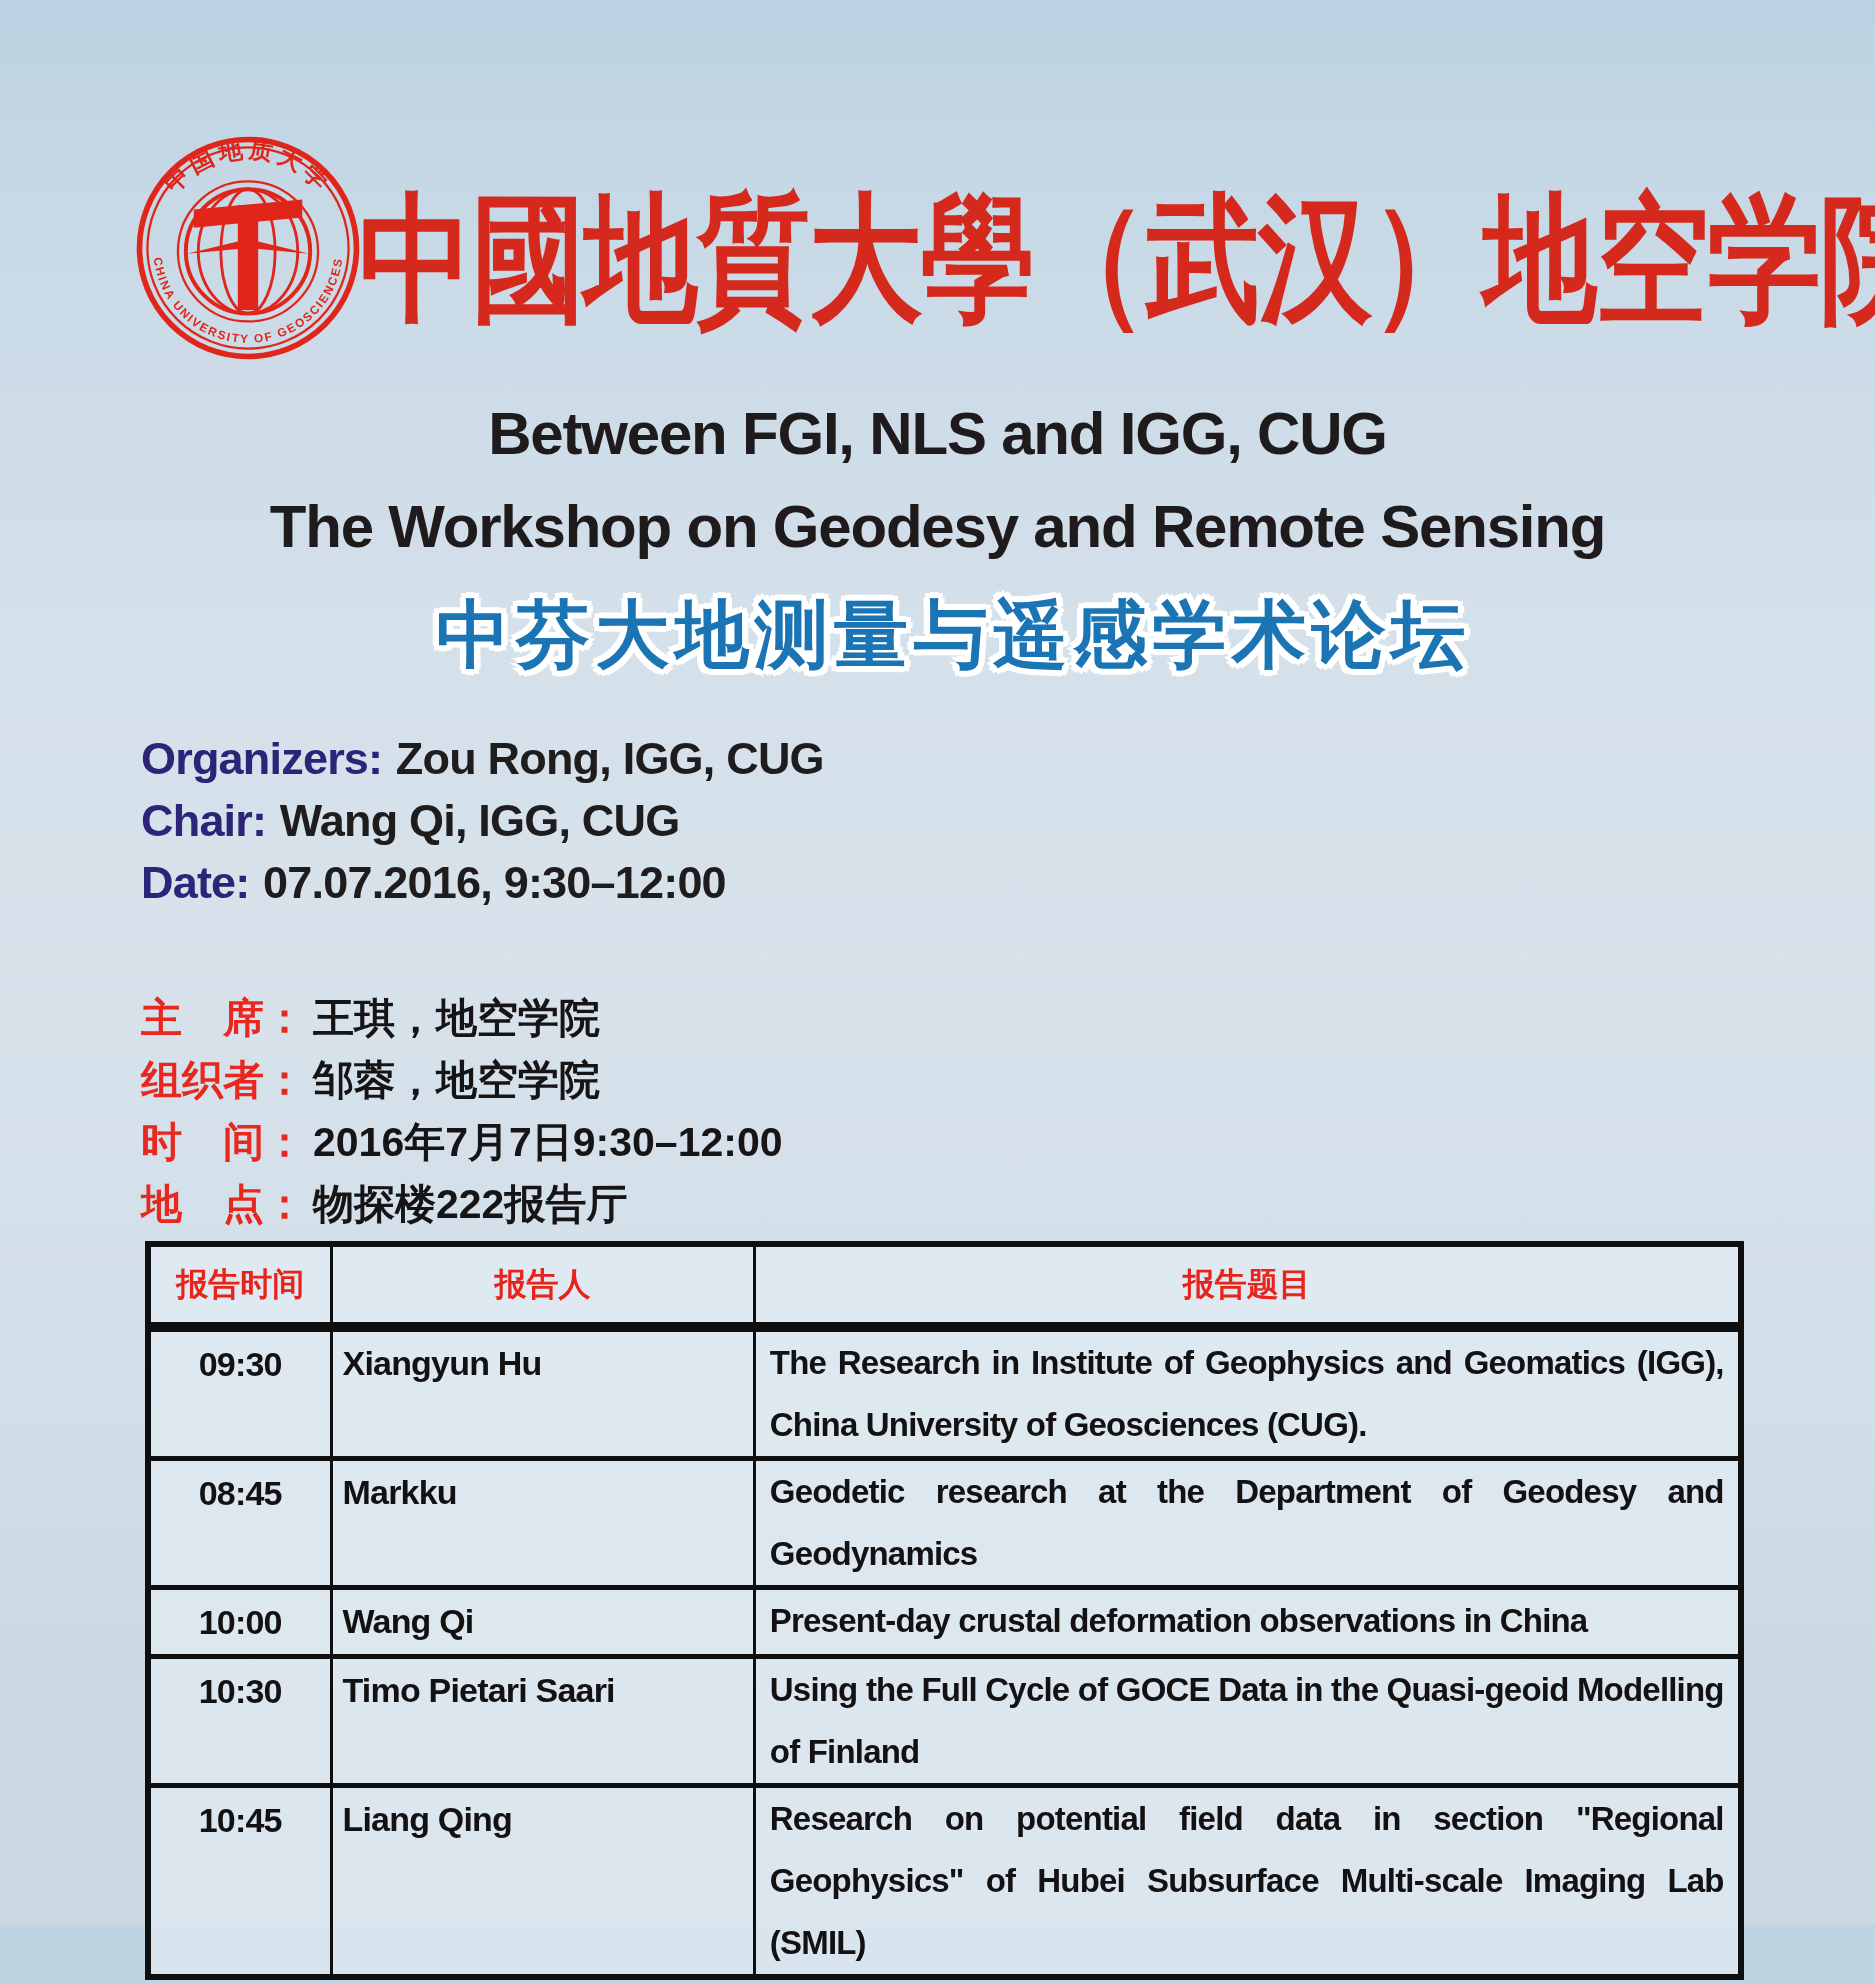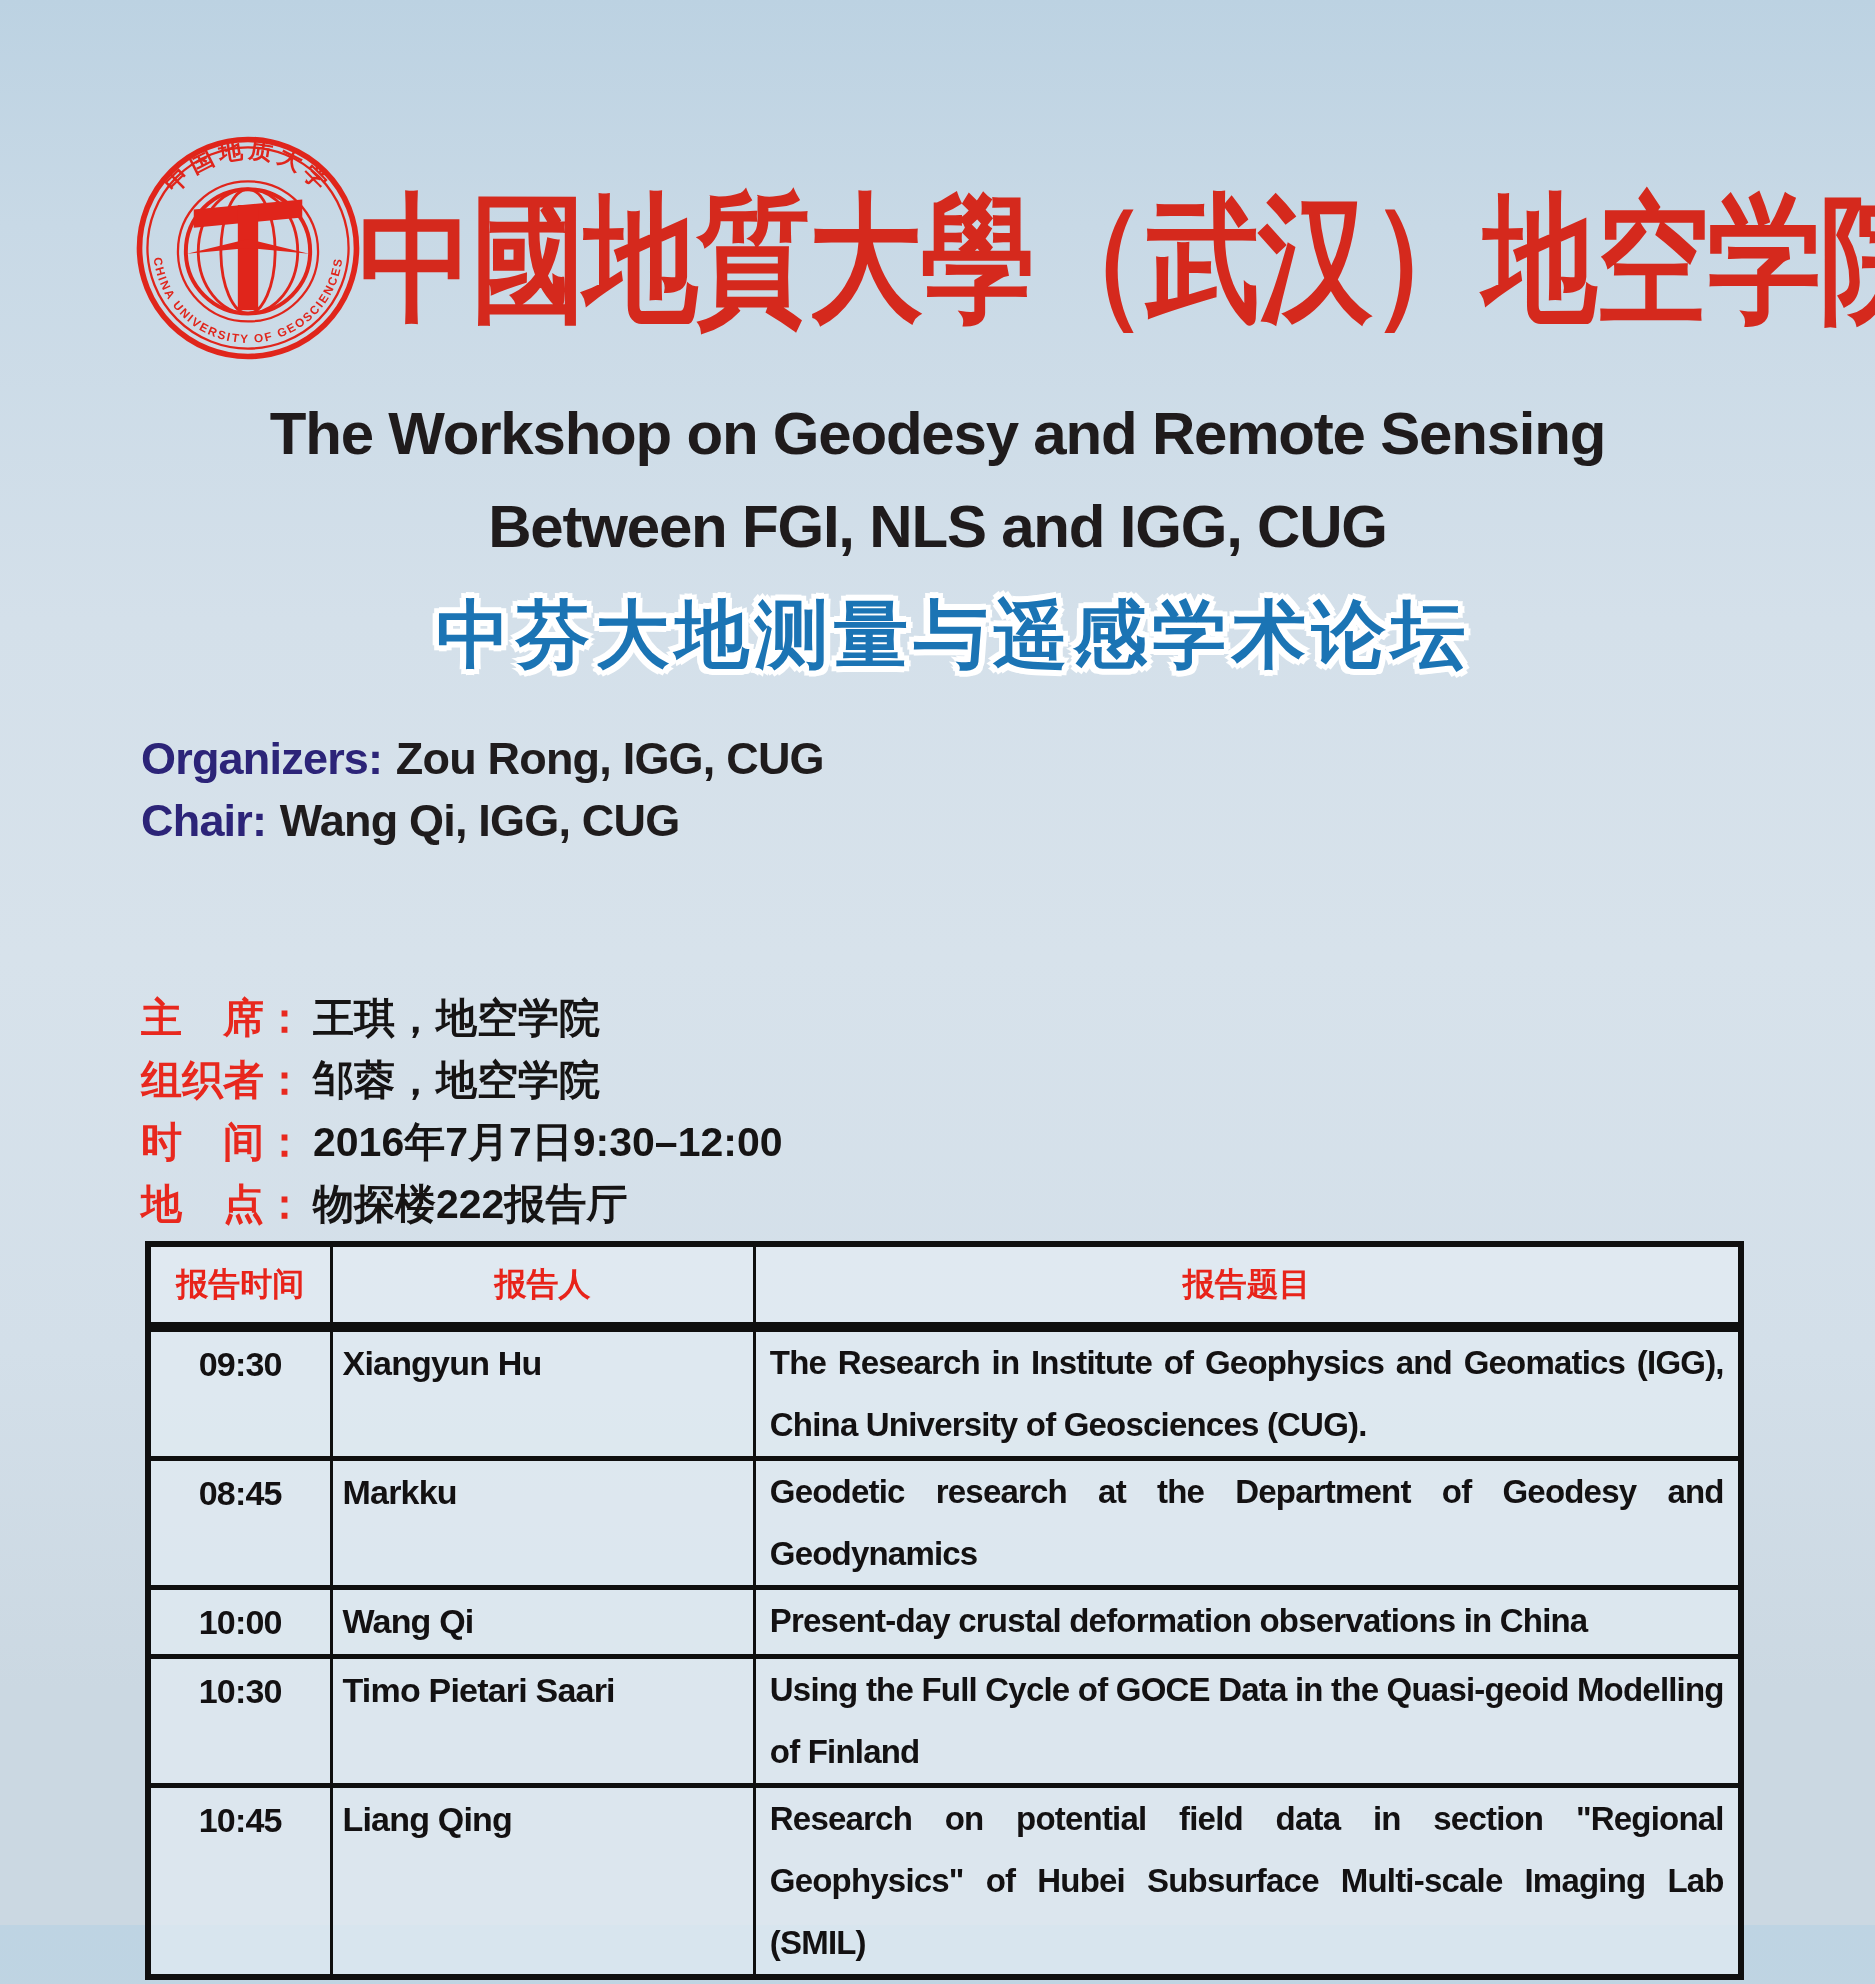--- a/index.html
+++ b/index.html
@@ -112,34 +112,37 @@
         </text>
         <polygon points="52,66 148,57 148,73 52,82"></polygon>
         <rect x="91" y="62" width="18" height="93"></rect>
         <polygon points="46,105 100,92 154,105 100,100"></polygon>
       </g>
     </svg>
   </div>
 
   <div class="cn-title">中國地質大學（武汉）地空学院</div>
   <div class="en-title">
+    <div>Between FGI, NLS and IGG, CUG</div>
     <div>The Workshop on Geodesy and Remote Sensing</div>
-    <div>Between FGI, NLS and IGG, CUG</div>
   </div>
   <div class="cn-subtitle">中芬大地测量与遥感学术论坛</div>
 
   <div class="info-en">
   <div class="info-line">
     <span class="info-label">Organizers:</span><span class="info-value">Zou Rong, IGG, CUG</span>
   </div>
 
   <div class="info-line">
     <span class="info-label">Chair:</span><span class="info-value">Wang Qi, IGG, CUG</span>
   </div>
 
+  <div class="info-line">
+    <span class="info-label">Date:</span><span class="info-value">07.07.2016, 9:30–12:00</span>
+  </div>
 </div>
 
   <div class="info-cn">
   <div class="info-line">
     <span class="info-label">主　席：</span><span class="info-value">王琪，地空学院</span>
   </div>
 
   <div class="info-line">
     <span class="info-label">组织者：</span><span class="info-value">邹蓉，地空学院</span>
   </div>

